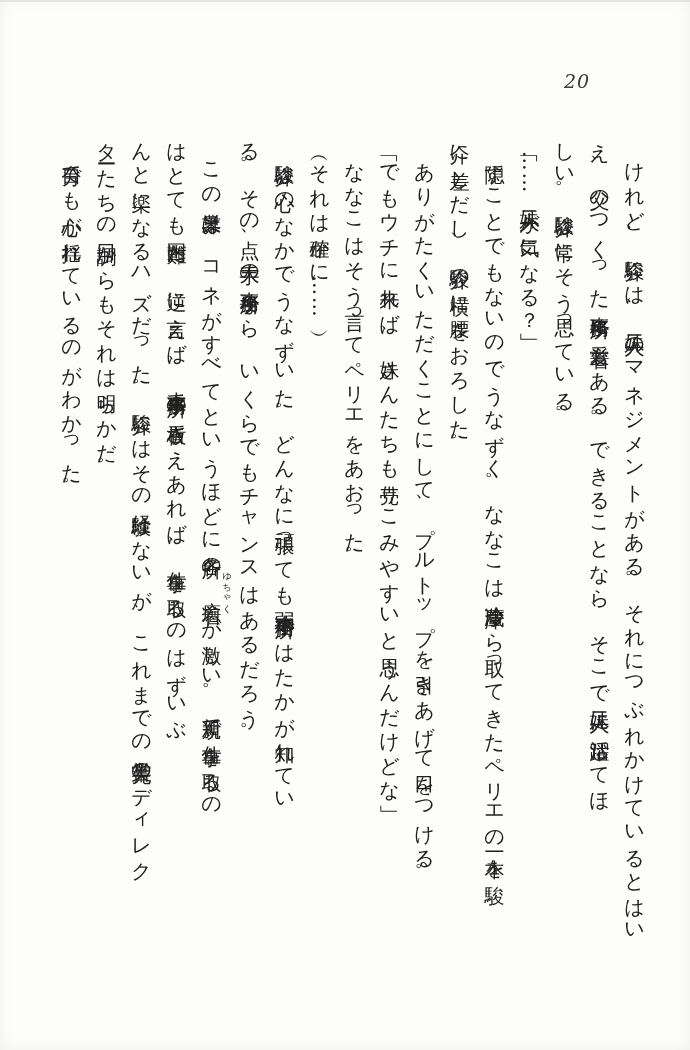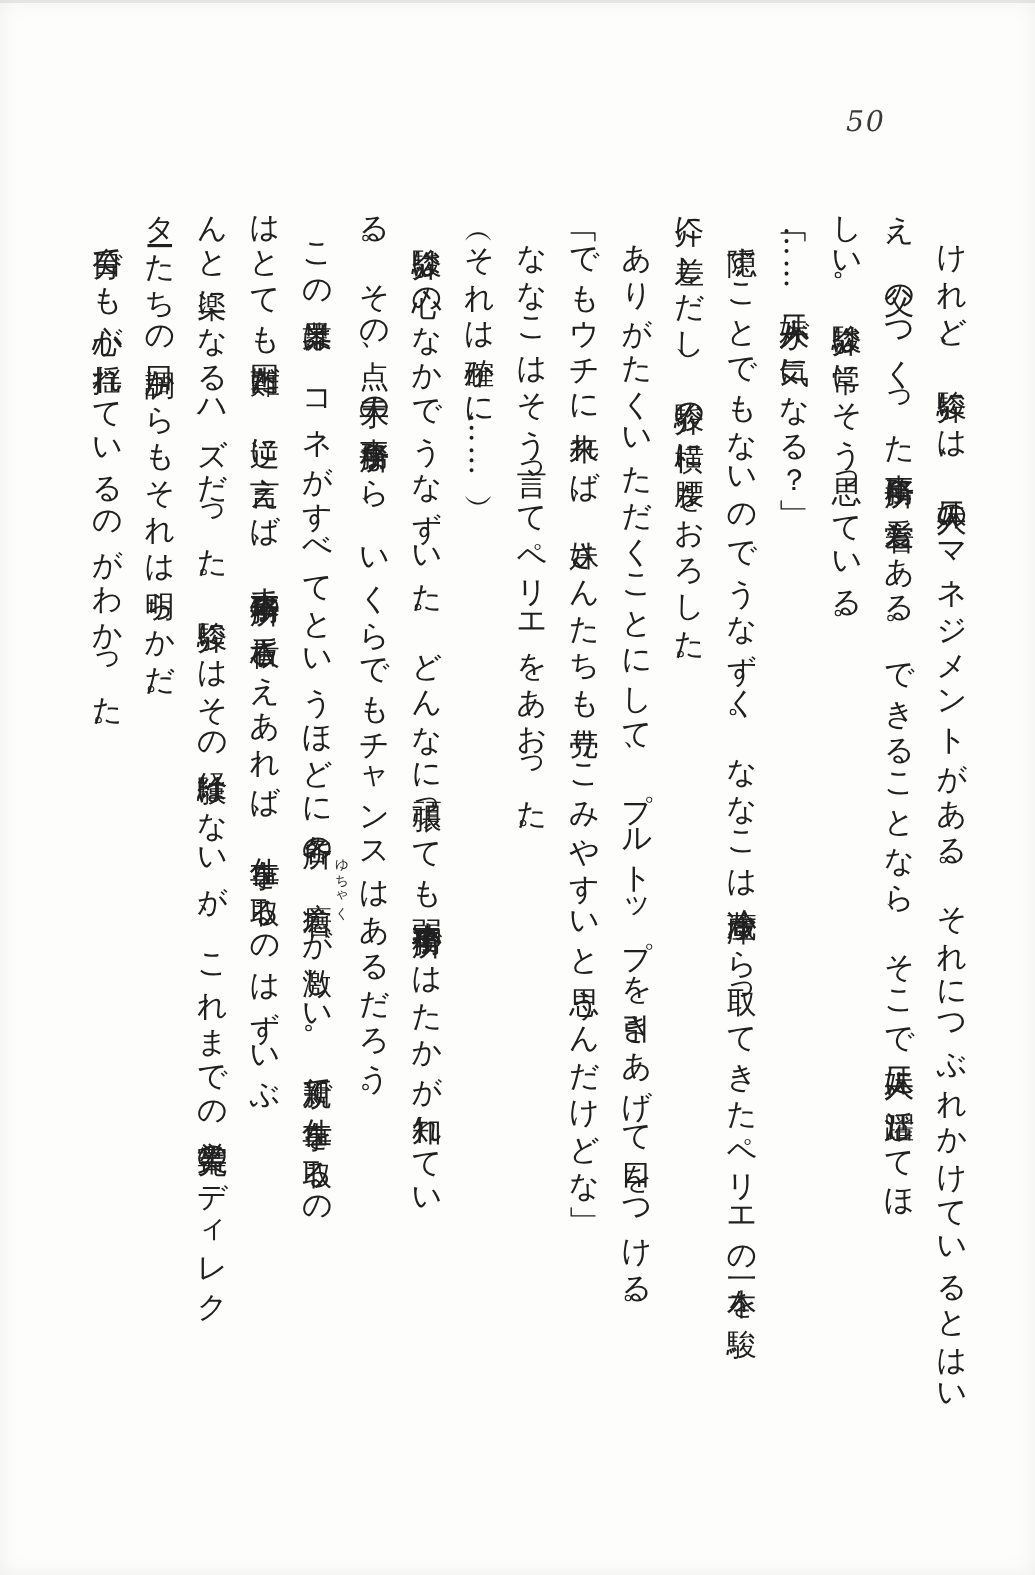--- a/index.html
+++ b/index.html
@@ -55,21 +55,21 @@
   rt {
     font-size: 9px;
     letter-spacing: 0.5px;
     color: #2a2a2a;
   }
 </style>
 </head>
 <body>
 
 <div class="page">
-  <div class="page-number">50</div>
+  <div class="page-number">20</div>
   <div class="text-block">
     <p class="para">けれど、駿介には、妹二人のマネジメントがある。それにつぶれかけているとはい
 え、父のつくった事務所に愛着もある。できることなら、そこで妹二人に活躍してほ
 しい。駿介は常にそう思っている。</p>
     <p class="para">「……妹二人が気になる？」</p>
     <p class="para">隠すことでもないのでうなずく。ななこは冷蔵庫から取ってきたペリエの一本を駿
 介に差しだし、駿介の横に腰をおろした。</p>
     <p class="para">ありがたくいただくことにして、プルトップを引きあげて口をつける。</p>
     <p class="para">「でもウチに来れば、妹さんたちも売りこみやすいと思うんだけどな」</p>
     <p class="para">ななこはそう言ってペリエをあおった。</p>

